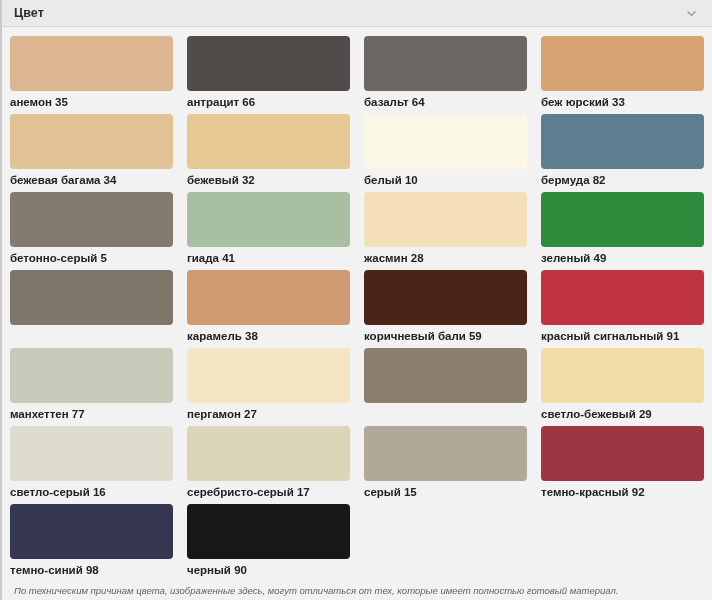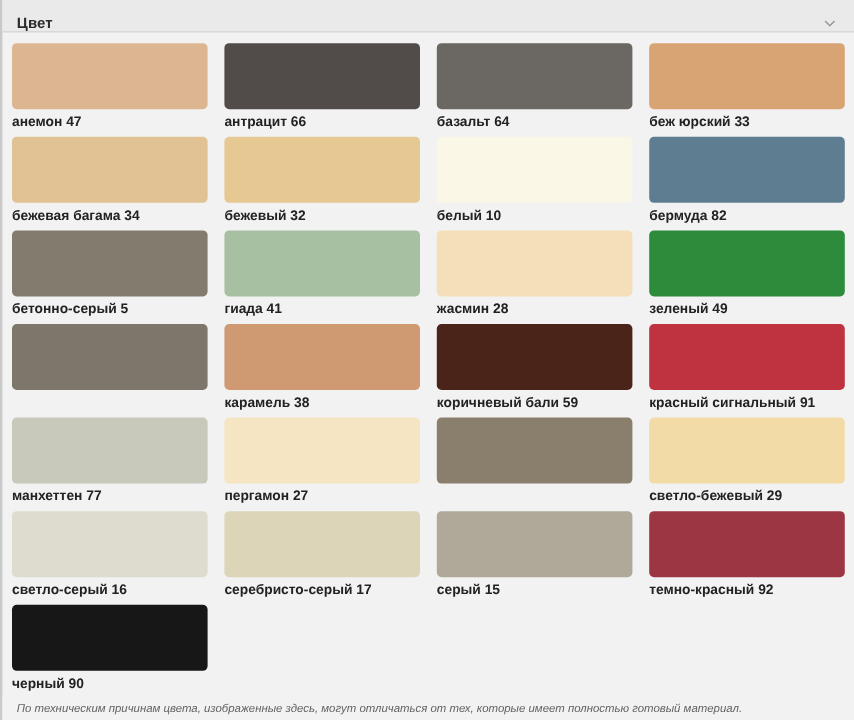--- a/index.html
+++ b/index.html
@@ -27,21 +27,21 @@
   }
 
   
   .header {
     height: 27px;
     min-height: 27px;
     box-sizing: border-box;
     background: #eaeaea;
     border-bottom: 1px solid #d4d4d4;
     display: flex;
-    align-items: flex-end;
+    align-items: center;
     padding: 0 14px 0 12px;
     position: relative;
   }
   .header-title {
     font-size: 12.5px;
     font-weight: bold;
     color: #2b2b2b;
     letter-spacing: 0.1px;
   }
   .header-spacer { flex: 1 1 auto; }
@@ -110,21 +110,21 @@
     <span>
       <svg class="chevron-down" viewBox="0 0 16 16" aria-hidden="true">
         <path d="M3.2 5.6 L8 10.4 L12.8 5.6" fill="none" stroke="#555555" stroke-width="1.6"></path>
       </svg>
     </span>
   </div>
 
   <div class="swatch-grid">
       <div class="swatch-cell">
         <div class="swatch-chip" style="background: rgb(220, 182, 144);"></div>
-        <div class="swatch-label">анемон 47</div>
+        <div class="swatch-label">анемон 35</div>
       </div>
       <div class="swatch-cell">
         <div class="swatch-chip" style="background: rgb(81, 76, 73);"></div>
         <div class="swatch-label">антрацит 66</div>
       </div>
       <div class="swatch-cell">
         <div class="swatch-chip" style="background: rgb(107, 103, 98);"></div>
         <div class="swatch-label">базальт 64</div>
       </div>
       <div class="swatch-cell">
@@ -201,20 +201,24 @@
         <div class="swatch-chip" style="background: rgb(220, 213, 184);"></div>
         <div class="swatch-label">серебристо-серый 17</div>
       </div>
       <div class="swatch-cell">
         <div class="swatch-chip" style="background: rgb(176, 169, 154);"></div>
         <div class="swatch-label">серый 15</div>
       </div>
       <div class="swatch-cell">
         <div class="swatch-chip" style="background: rgb(156, 54, 67);"></div>
         <div class="swatch-label">темно-красный 92</div>
+      </div>
+      <div class="swatch-cell">
+        <div class="swatch-chip" style="background: rgb(53, 54, 80);"></div>
+        <div class="swatch-label">темно-синий 98</div>
       </div>
       <div class="swatch-cell">
         <div class="swatch-chip" style="background: rgb(23, 23, 23);"></div>
         <div class="swatch-label">черный 90</div>
       </div>
     </div>
 
   <div class="footer">
     <div class="footer-note">По техническим причинам цвета, изображенные здесь, могут отличаться от тех, которые имеет полностью готовый материал.</div>
   </div>

